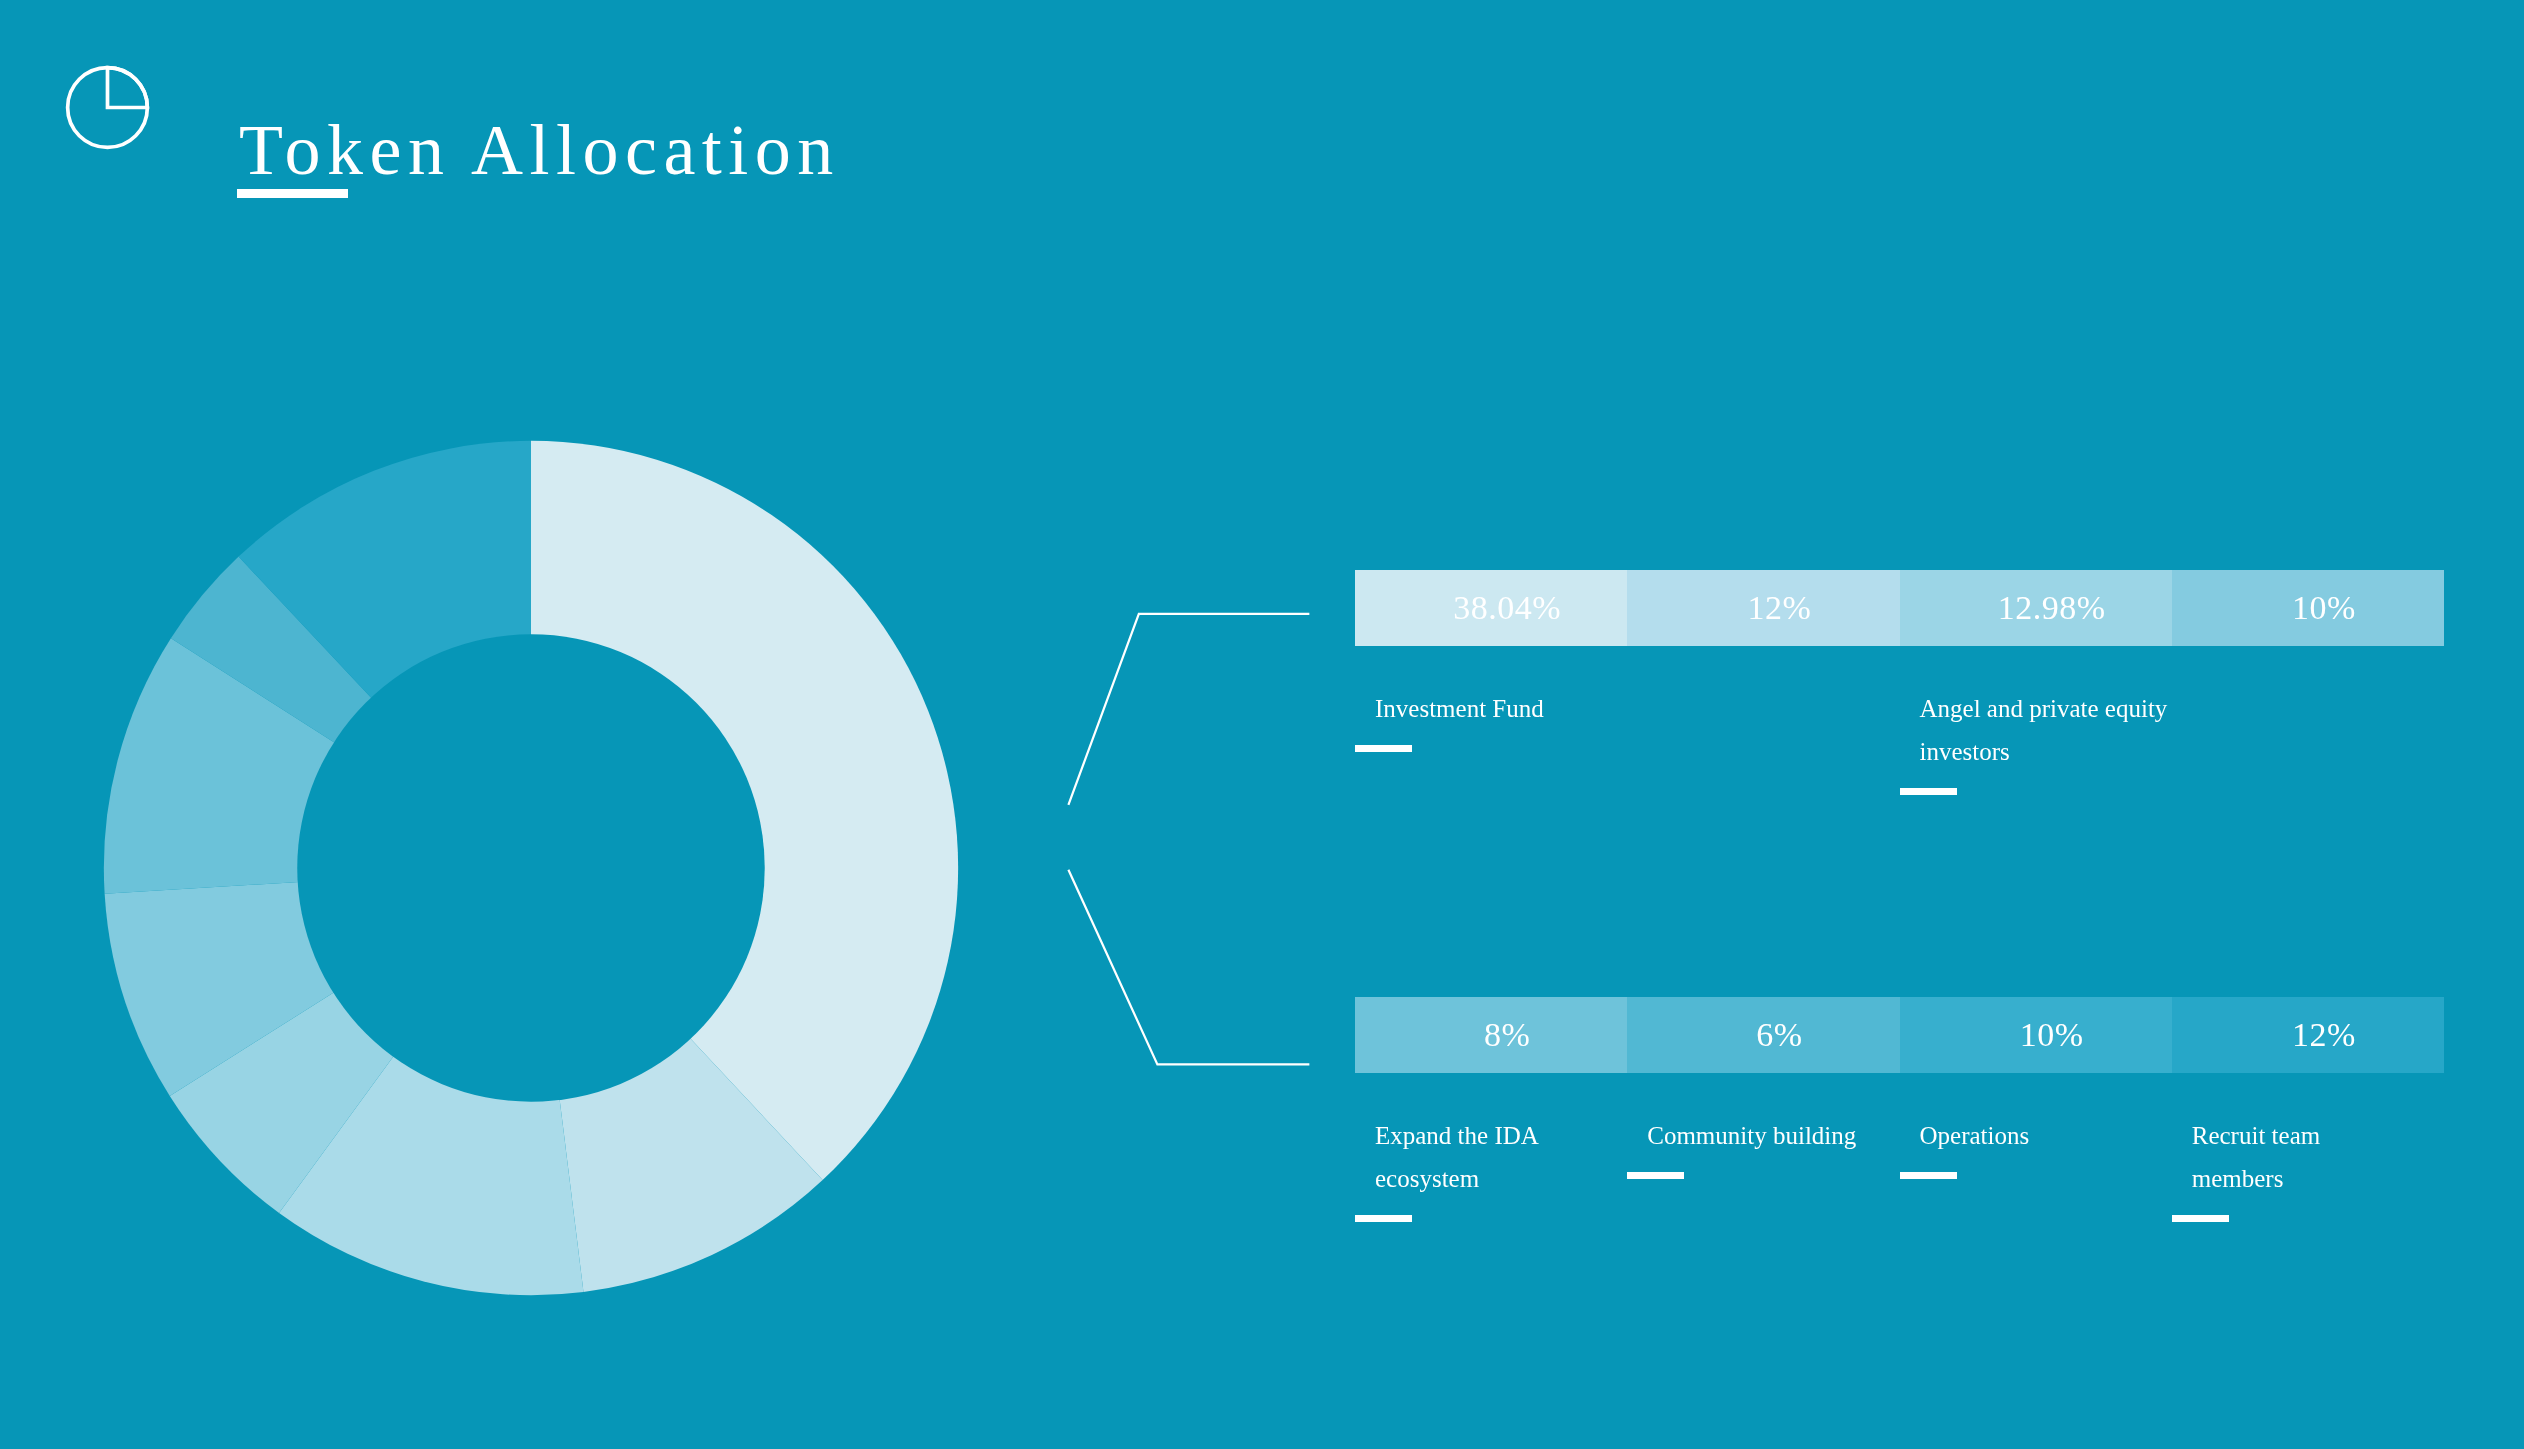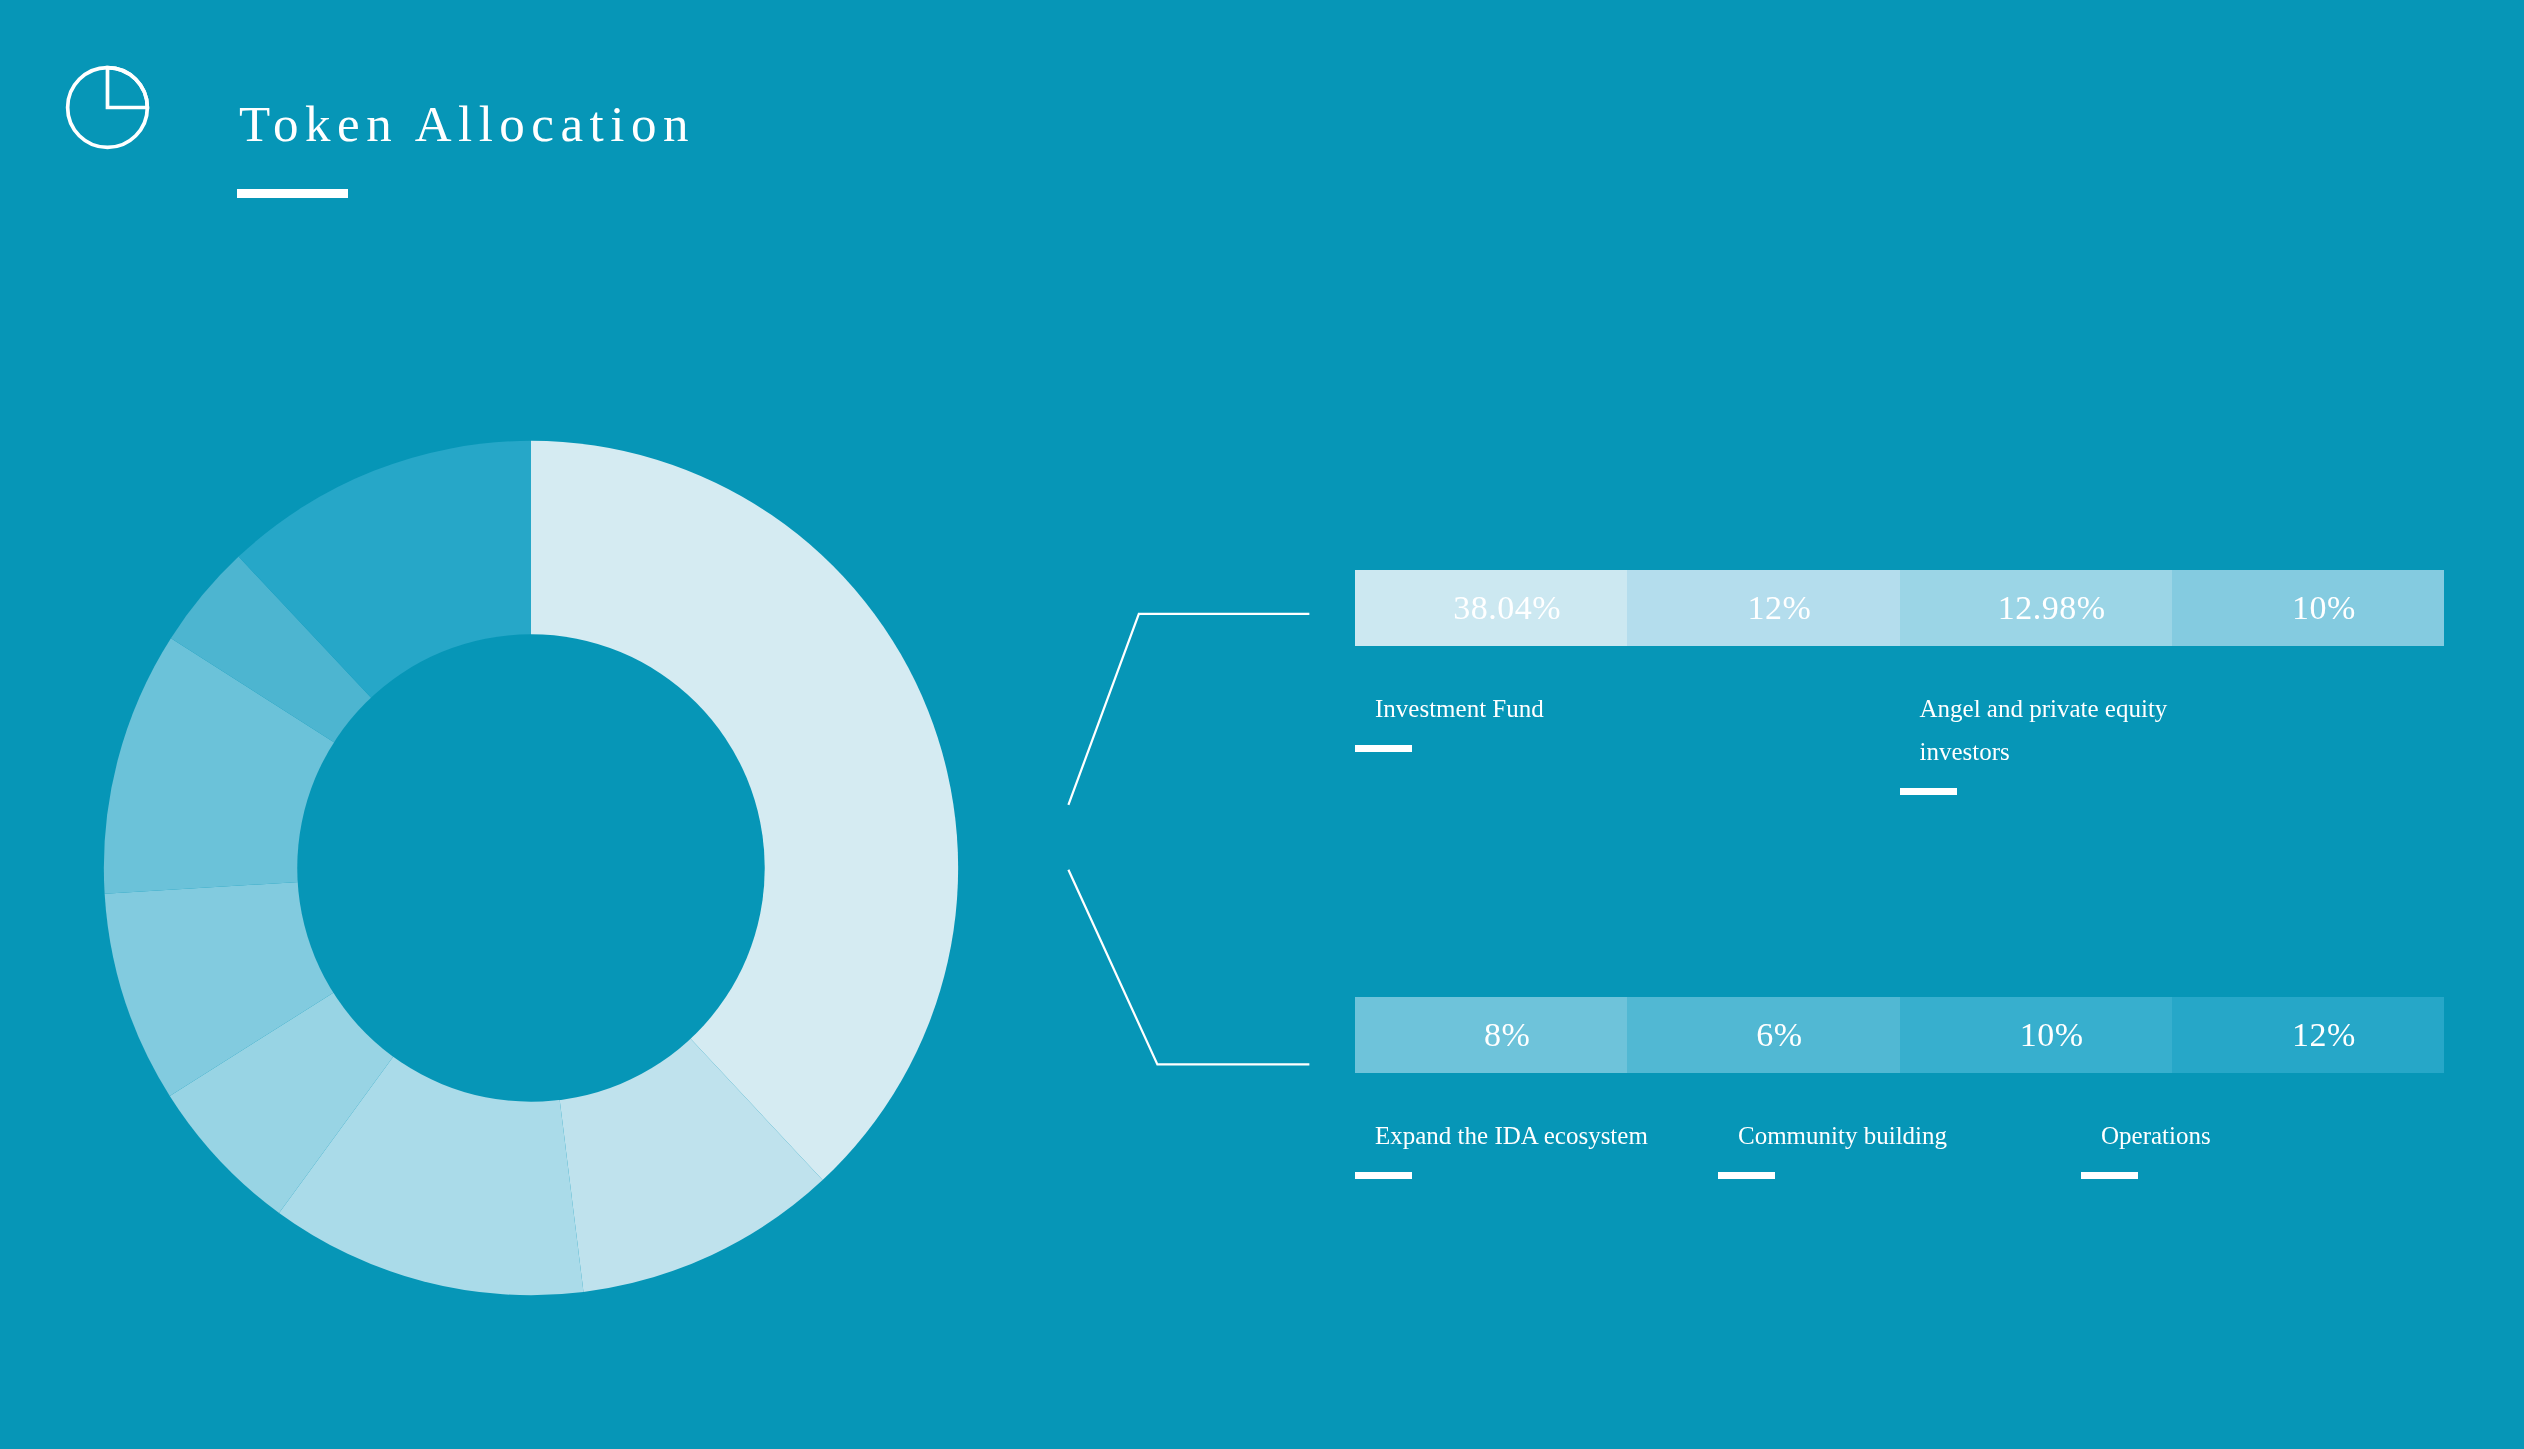--- a/index.html
+++ b/index.html
@@ -27,21 +27,21 @@
     position: absolute;
     left: 63px;
     top: 63px;
     width: 89px;
     height: 89px;
   }
   #page-title {
     position: absolute;
     left: 239px;
     top: 61px;
-    font-size: 51px;
+    font-size: 72px;
     letter-spacing: 6.5px;
     line-height: 1.15;
     white-space: nowrap;
     font-weight: normal;
     color: #ffffff;
   }
   #title-rule {
     position: absolute;
     left: 237px;
     top: 189px;
@@ -188,15 +188,19 @@
       <div class="label-rule"></div>
     </div>
     <div class="label-cell">
       <div class="label-text">Community building</div>
       <div class="label-rule"></div>
     </div>
     <div class="label-cell">
       <div class="label-text">Operations</div>
       <div class="label-rule"></div>
     </div>
+    <div class="label-cell">
+      <div class="label-text">Recruit team members</div>
+      <div class="label-rule"></div>
+    </div>
   </div>
 </div>
 
 
 </body></html>

